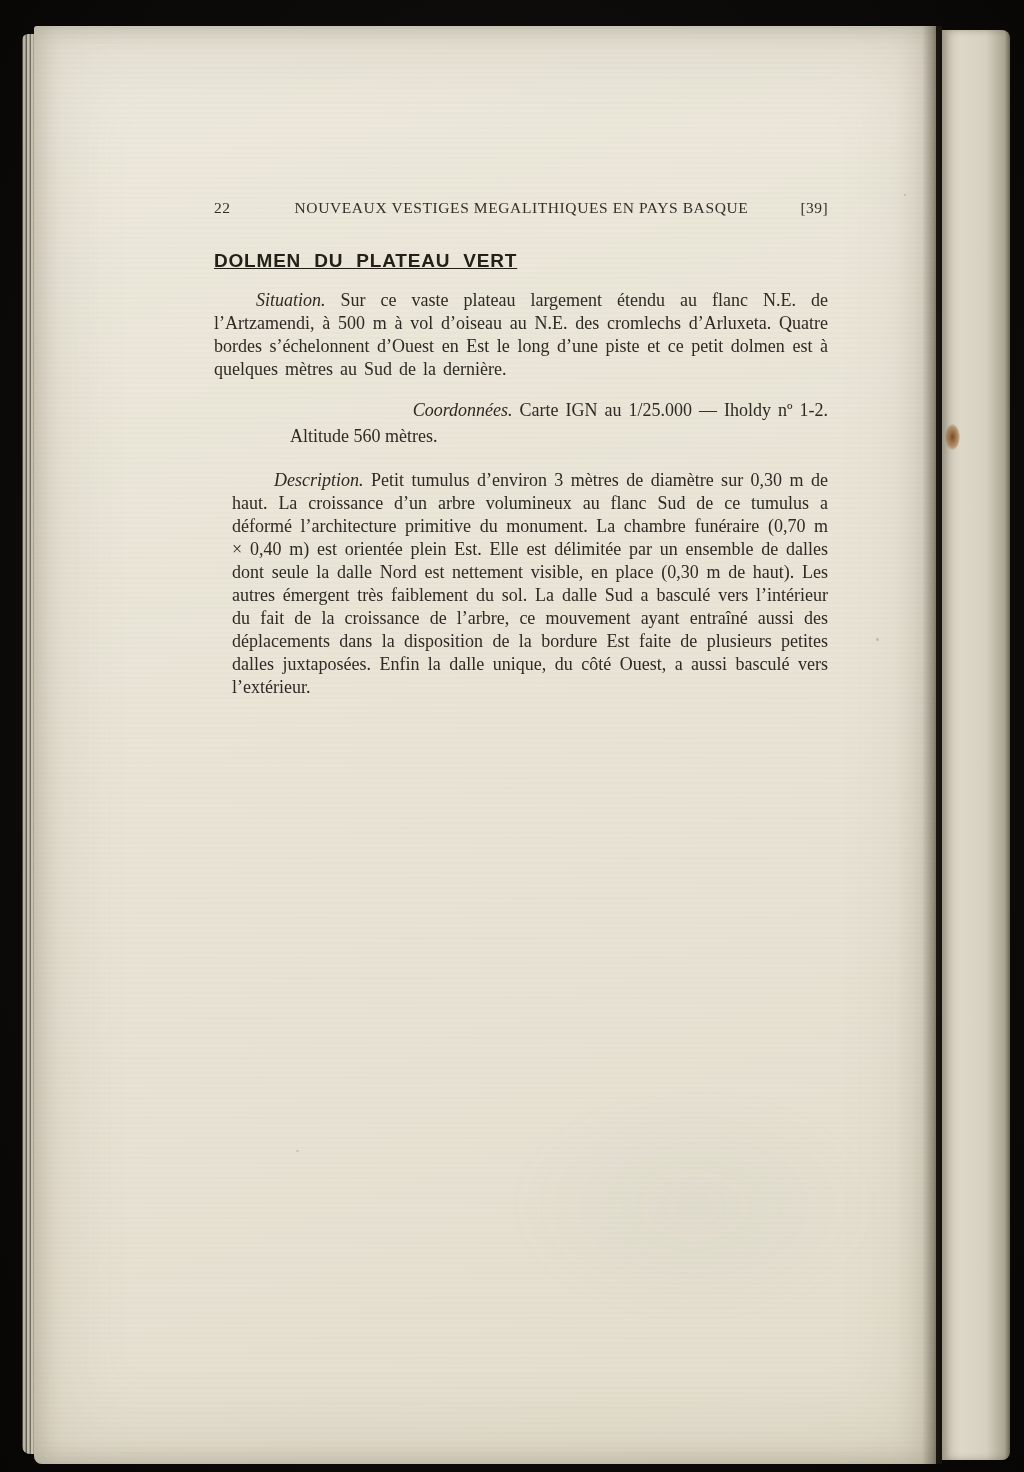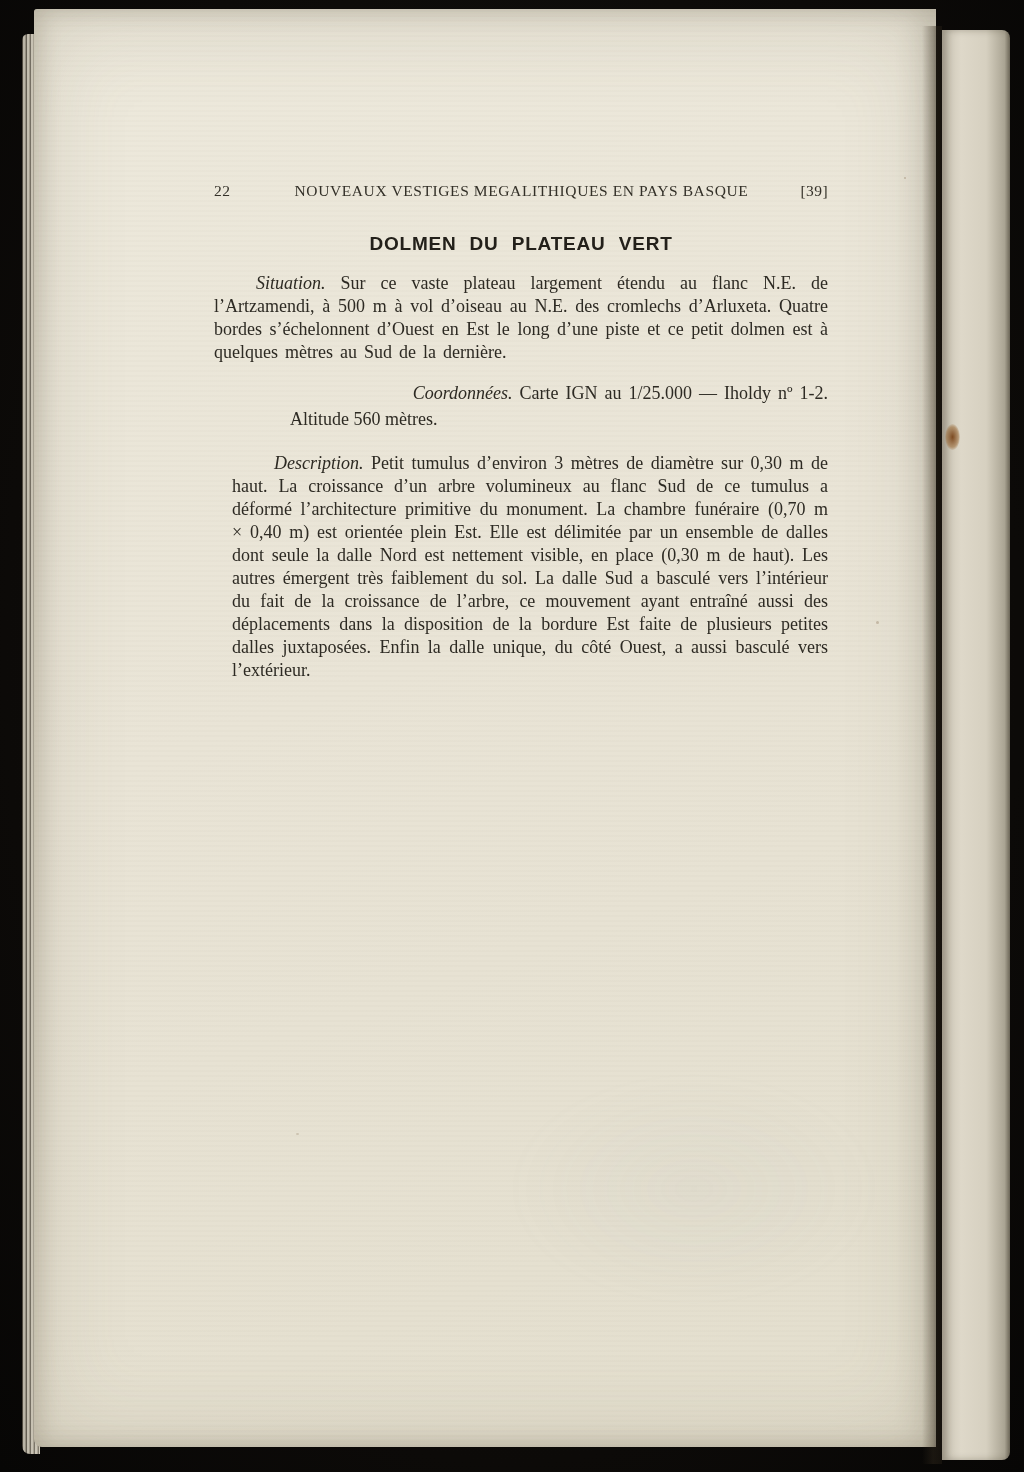--- a/index.html
+++ b/index.html
@@ -11,21 +11,21 @@
   
   .stack-edge{
     position:absolute;left:22px;top:34px;width:18px;height:1420px;
     background:
       repeating-linear-gradient(90deg, rgba(70,64,54,.55) 0 1px, rgba(205,199,184,.8) 1px 3px, rgba(160,153,138,.7) 3px 4px),
       linear-gradient(90deg,#555046 0%, #a8a294 40%, #d3cdbd 100%);
     border-radius:6px 0 0 8px;
   }
   
   .sheet{
-    position:absolute;left:34px;top:9px;width:902px;height:1438px;
+    position:absolute;left:34px;top:26px;width:902px;height:1438px;
     background:linear-gradient(160deg,#ede9dc 0%, #e9e4d6 45%, #e3decd 100%);
     box-shadow:
       inset 0 0 90px rgba(110,100,78,.22),
       inset -16px 0 26px rgba(90,80,60,.16),
       inset 10px 0 18px rgba(120,110,88,.18);
     border-radius:3px 0 0 8px;
   }
   .texture{
     position:absolute;inset:0;pointer-events:none;
     background:repeating-linear-gradient(0deg, rgba(120,110,90,.025) 0 2px, transparent 2px 5px);
@@ -49,21 +49,21 @@
     color:#2d2a23;font-size:18px;line-height:23px;
   }
   .page-header{
     display:flex;justify-content:space-between;align-items:baseline;
     margin-top:170px;font-size:15.5px;letter-spacing:.4px;color:#333028;
   }
   .running-title{letter-spacing:.6px;margin-left:12px;}
   .title{
     font-family:"Liberation Sans", sans-serif;font-weight:700;
     font-size:19px;letter-spacing:.8px;word-spacing:7px;
-    text-align:center;margin:30px 0 0 0;color:#23201a;
+    text-align:left;margin:30px 0 0 0;color:#23201a;text-decoration:underline;
   }
   .para{margin:0;text-align:justify;text-indent:42px;word-spacing:2.5px;}
   .lead{font-style:italic;}
   .situation{margin-top:17px;}
   .coords-block{margin-top:16px;line-height:26px;}
   .coords-first{text-align:right;}
   .coord-line{margin-left:76px;}
   .description{margin-top:20px;margin-left:18px;}
 
   

